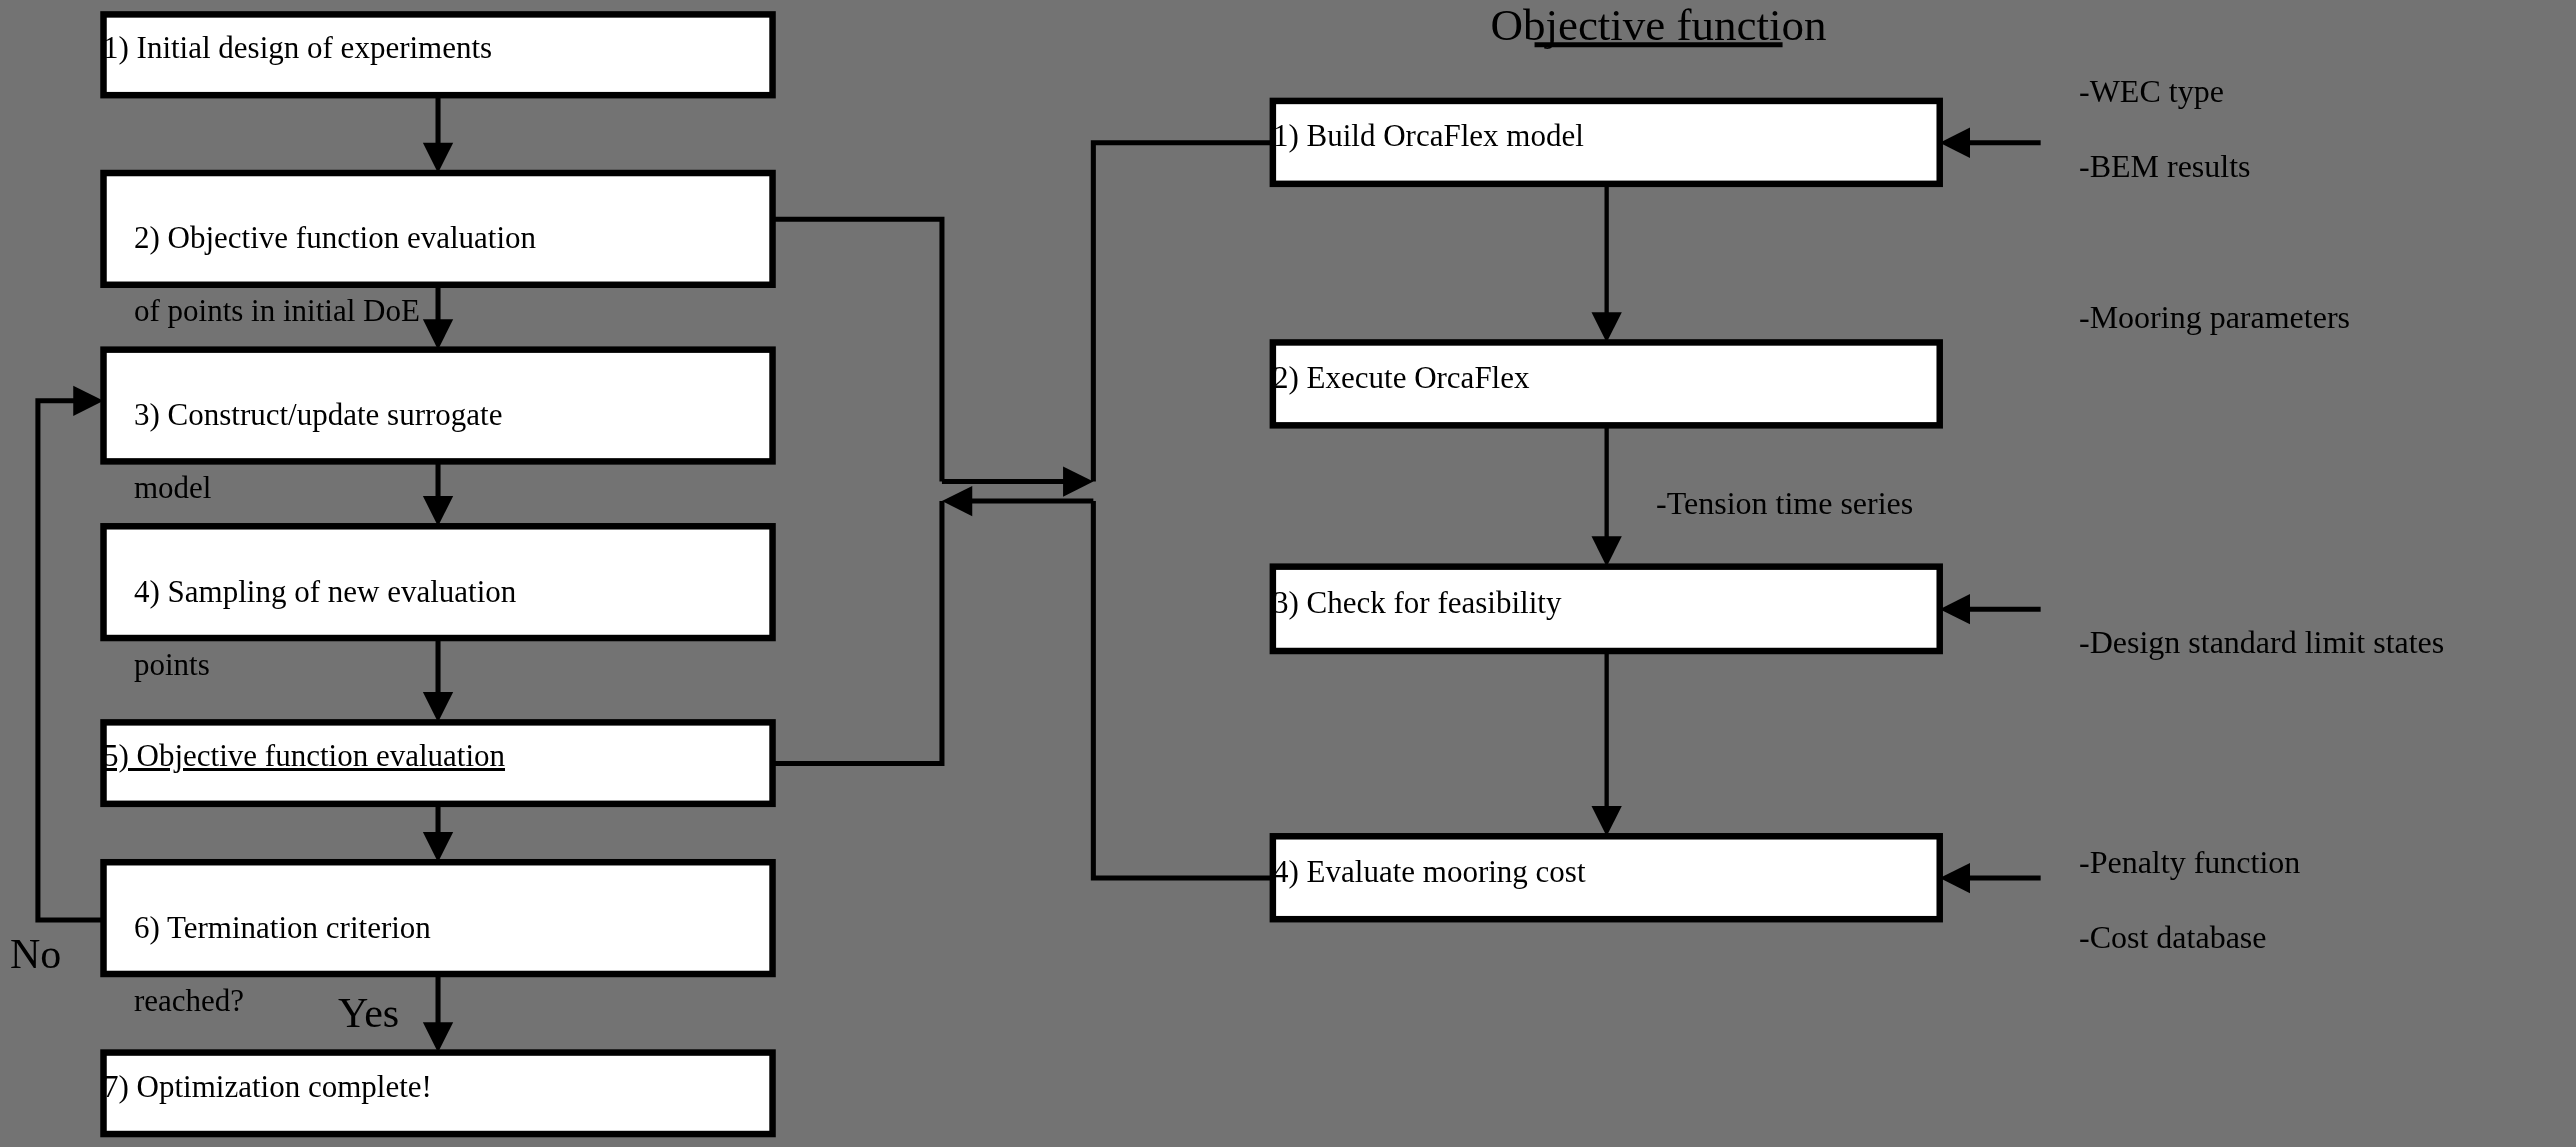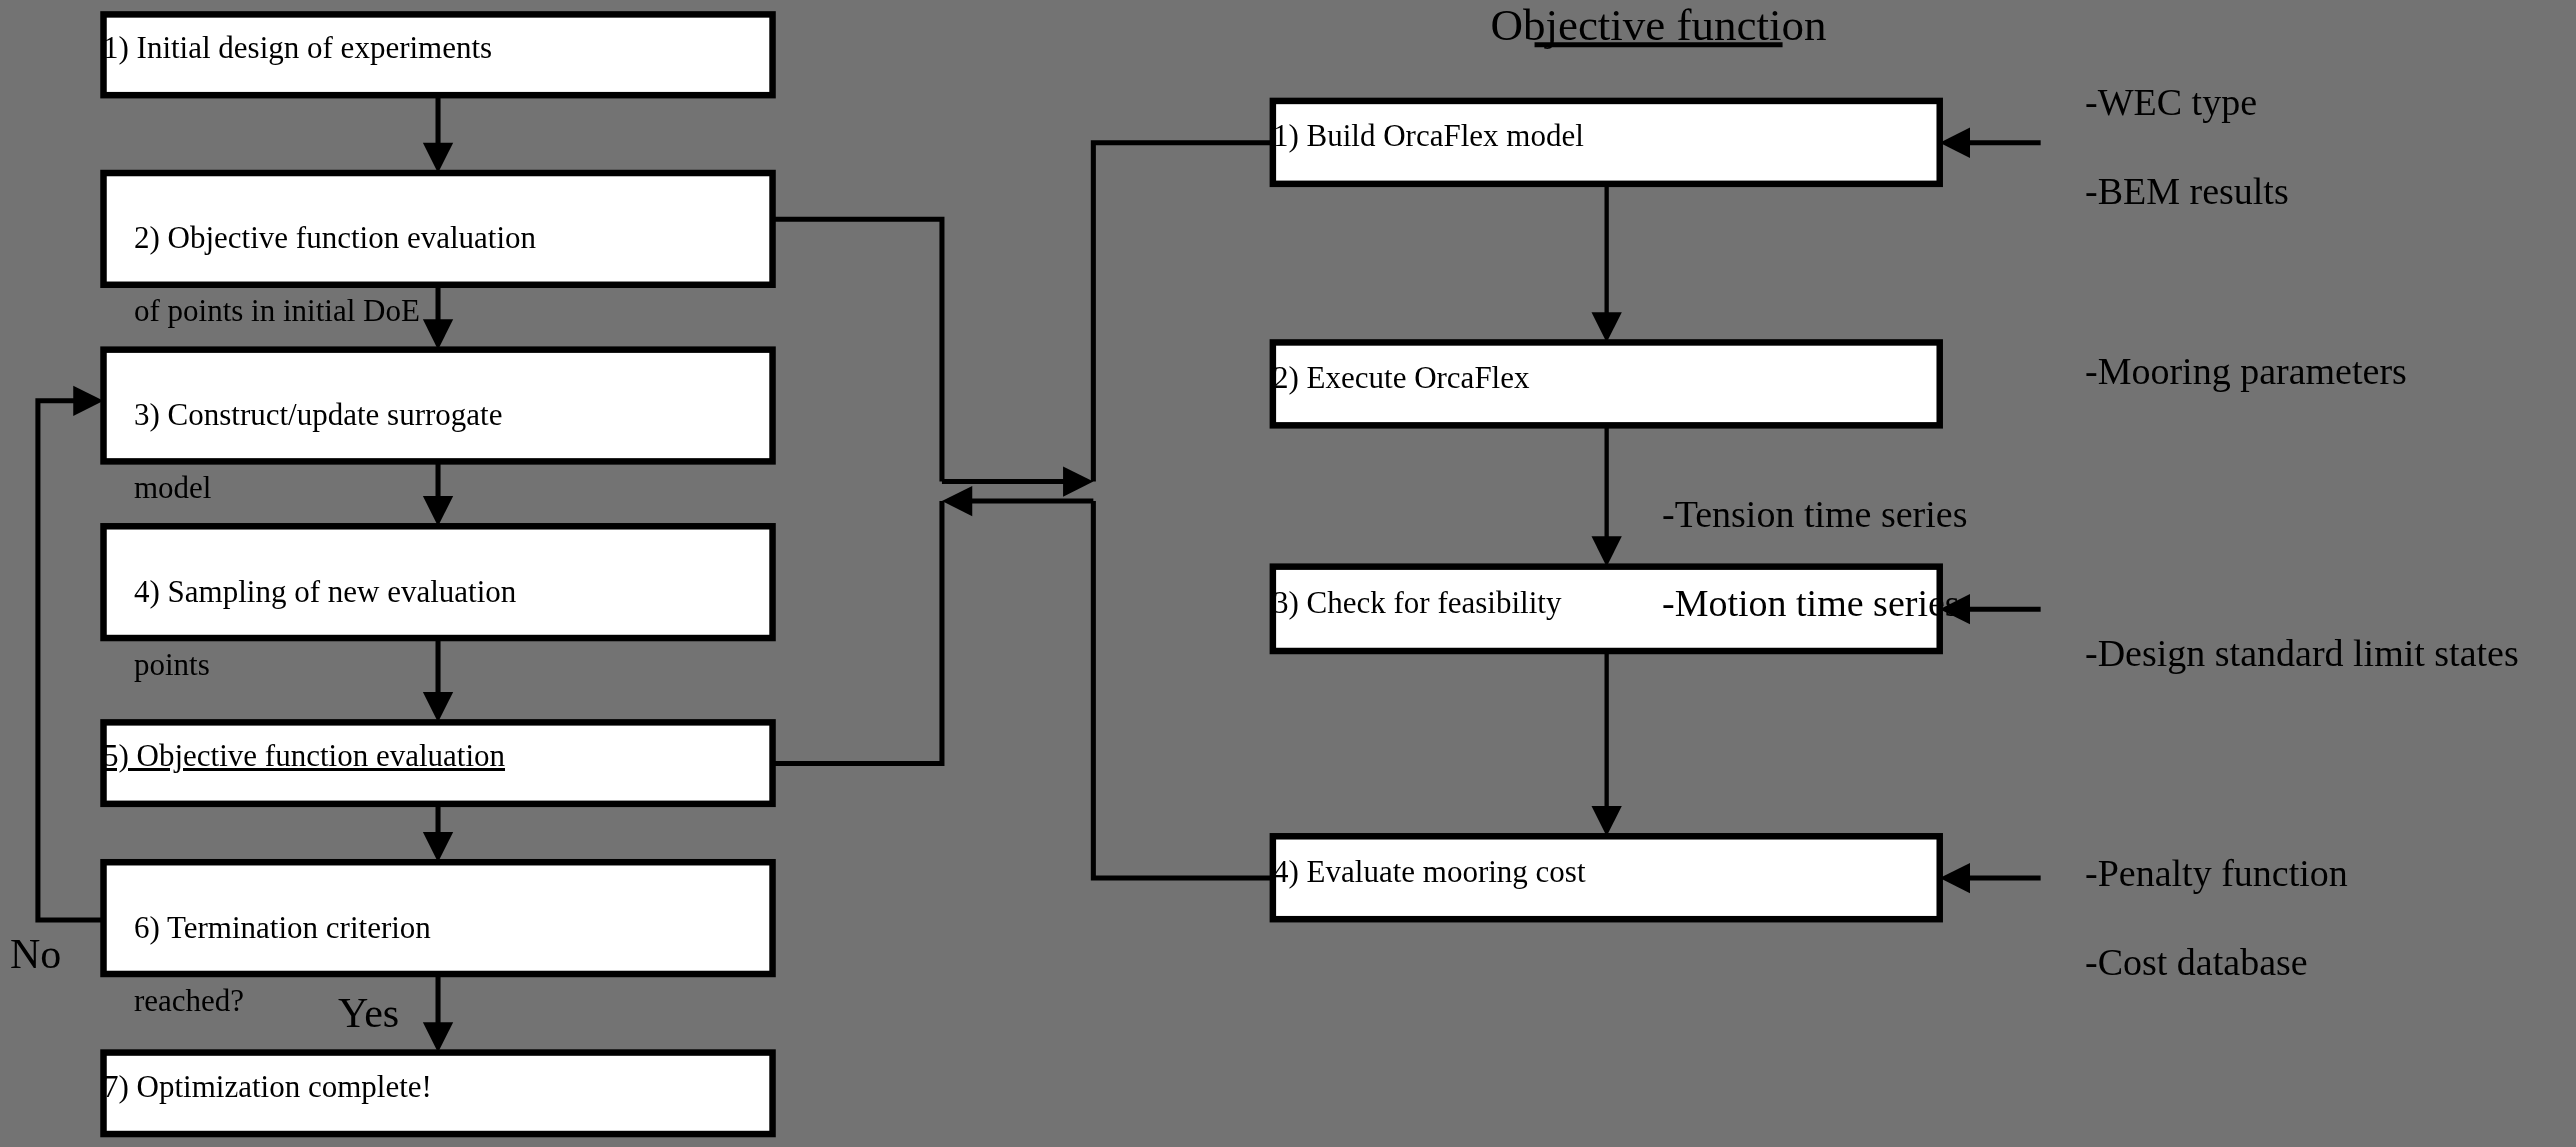--- a/index.html
+++ b/index.html
@@ -51,21 +51,21 @@
     font-family: "Liberation Serif", "DejaVu Serif", serif;
     line-height: 1.18;
     white-space: pre;
   }
   .box-label {
     text-align: left;
     font-size: 31px;
   }
   .side-note {
     text-align: left;
-    font-size: 38px;
+    font-size: 32px;
   }
   .title-label {
     text-align: center;
     font-size: 45px;
   }
   .edge-label {
     font-size: 42px;
   }
 </style>
 </head>
@@ -187,21 +187,20 @@
 
   <div class="lbl side-note" style="left:2047px; top:35px; width:519px;">
     <span>-WEC type</span><br>
     <span>-BEM results</span><br>
     <br>
     <span>-Mooring parameters</span>
   </div>
 
   <div class="lbl side-note" style="left:1624px; top:447px; width:548px;">
     <span>-Tension time series</span><br>
-    <span>-Motion time series</span>
   </div>
 
   <div class="lbl side-note" style="left:2047px; top:586px; width:534px;">
     <span>-Design standard limit states</span>
   </div>
 
   <div class="lbl side-note" style="left:2047px; top:806px; width:505px;">
     <span>-Penalty function</span><br>
     <span>-Cost database</span>
   </div>

